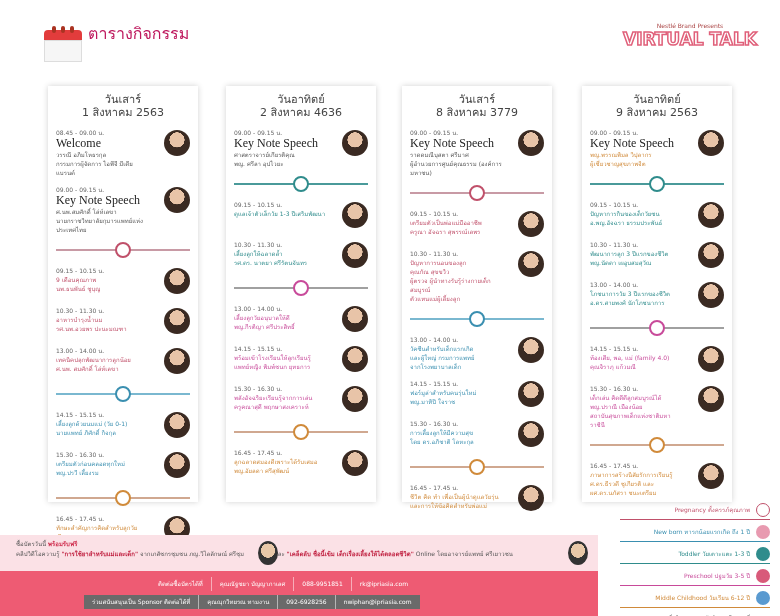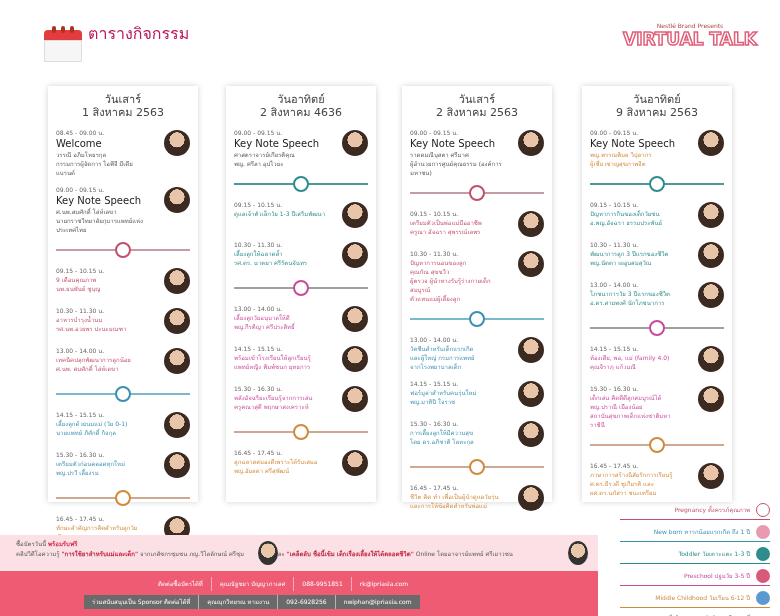--- a/index.html
+++ b/index.html
@@ -14,21 +14,21 @@
   .header-sub { font-size: 14px; color: #333; }
   .logo { position: absolute; left: 615px; top: 22px; width: 150px; text-align: center; }
   .logo-small { font-size: 6px; color: #a44; }
   .logo-thai { font-size: 20px; font-weight: bold; color: #fff; -webkit-text-stroke: 1.5px #e0607a; letter-spacing: -1px; line-height: 22px; }
   .logo-en { font-size: 17px; font-weight: bold; color: #fff; -webkit-text-stroke: 1.5px #e0607a; line-height: 20px; }
   .col { position: absolute; top: 86px; width: 150px; height: 416px; background: #fff; box-shadow: 0 0 6px rgba(0,0,0,0.18); padding: 6px 8px; }
   .col-day { text-align: center; font-size: 11px; color: #444; line-height: 14px; font-family: Liberation Serif, serif; }
   .col-date { text-align: center; font-size: 11px; color: #444; line-height: 14px; margin-bottom: 8px; }
   .session { position: relative; margin-bottom: 8px; min-height: 32px; padding-right: 40px; }
   .s-time { font-size: 6px; color: #666; line-height: 9px; }
-  .s-title { font-size: 10px; color: #222; line-height: 13px; }
+  .s-title { font-size: 12px; color: #222; line-height: 13px; font-family: Liberation Serif, serif; }
   .s-line { font-size: 6px; line-height: 9px; }
   .avatar { position: absolute; right: 0; top: 2px; width: 26px; height: 26px; border-radius: 50%; background: radial-gradient(circle at 50% 38%, #e8c4a8 0 36%, #3a2a22 37% 100%); }
   .divider { position: relative; height: 16px; margin: 2px 0 8px; }
   .divider .ln { position: absolute; left: 0; right: 0; top: 7px; height: 2px; }
   .divider .ic { position: absolute; left: 50%; top: 0; transform: translateX(-50%); width: 16px; height: 16px; border-radius: 50%; background: #fff; border: 2px solid; }
   .footer-pink { position: absolute; left: 0; top: 535px; width: 598px; height: 36px; background: #fbe1e6; padding: 4px 16px; }
   .fp-line1 { font-size: 6px; color: #555; line-height: 10px; }
   .fp-line1 .hl { color: #d03050; font-weight: bold; }
   .fp-line2 { font-size: 6px; color: #555; line-height: 10px; }
   .fp-line2 b { color: #c02040; }
@@ -184,21 +184,21 @@
       </div>
       <div class="session">
         <div class="s-time">16.45 - 17.45 น.</div>
         <div class="s-line" style="color:#d08a3a">ลูกฉลาดสมองดีเพราะได้รับเสมอ</div>
         <div class="s-line" style="color:#d08a3a">พญ.อัยลดา ศรีสุพัฒน์</div>
         <div class="avatar"></div>
       </div>
     </div>
     <div class="col" style="left: 402px;">
       <div class="col-day">วันเสาร์</div>
-    <div class="col-date">2 สิงหาคม 2563</div>
+    <div class="col-date">8 สิงหาคม 3779</div>
       <div class="session">
         <div class="s-time">09.00 - 09.15 น.</div>
         <div class="s-title">Key Note Speech</div>
         <div class="s-line" style="color:#555">ราดดมณีบุสตา ศรีมาศ</div>
         <div class="s-line" style="color:#555">ผู้อำนวยการศูนย์คุณธรรม (องค์การมหาชน)</div>
         <div class="avatar"></div>
       </div>
       <div class="divider">
         <div class="ln" style="background:#c89aa5"></div>
         <div class="ic" style="border-color:#c0506a"></div>

